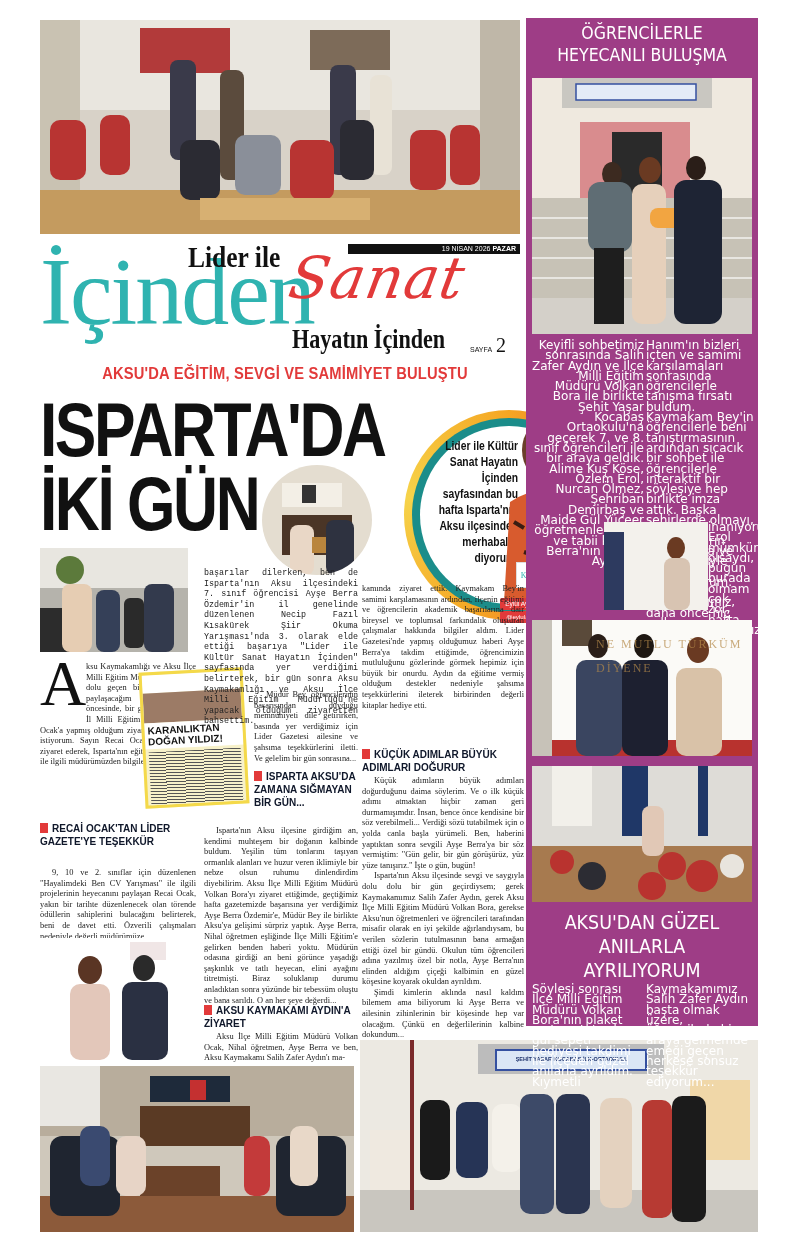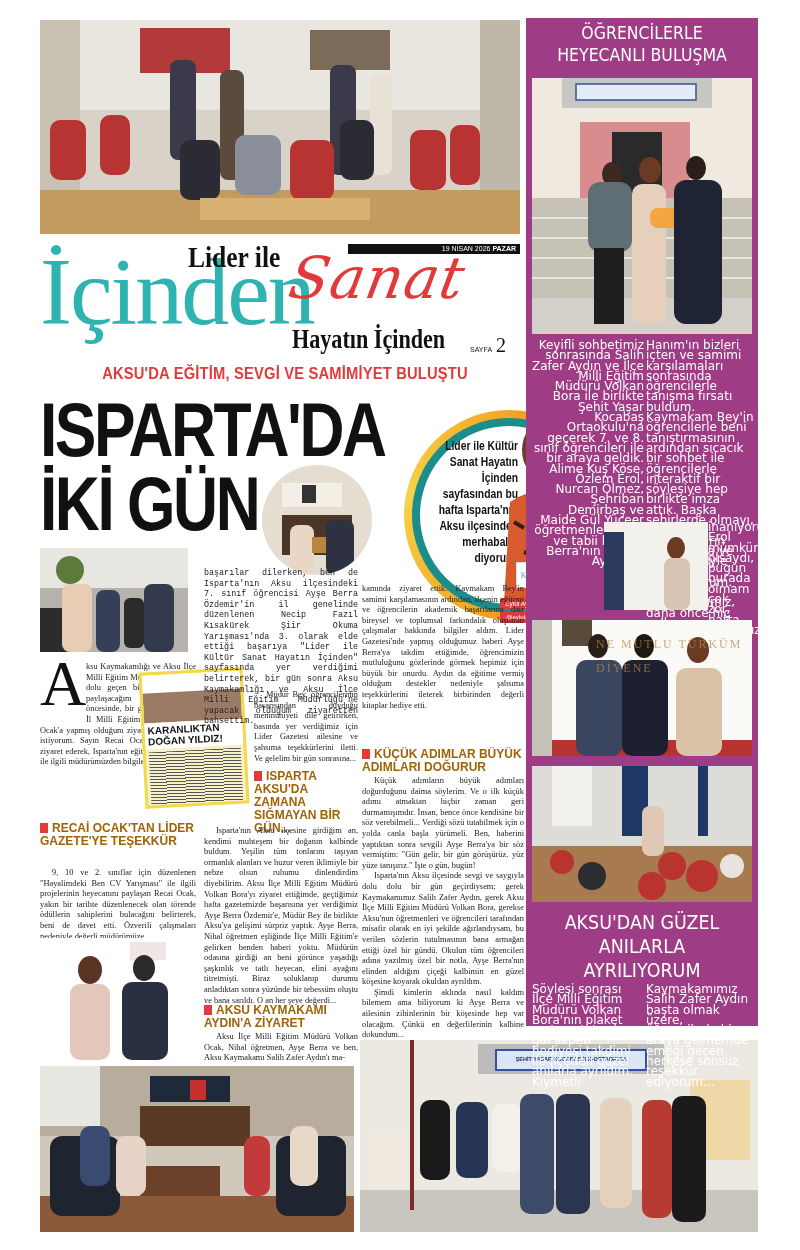--- a/index.html
+++ b/index.html
@@ -4,21 +4,21 @@
 <style>
   * { box-sizing: border-box; margin: 0; padding: 0; }
   html, body { width: 800px; height: 1250px; background: #ffffff; overflow: hidden; }
   body { position: relative; font-family: "Liberation Serif", serif; color: #1a1a1a; }
   .abs { position: absolute; }
   .photo { position: absolute; overflow: hidden; }
   .photo .ph { width: 100%; height: 100%; }
   .serif-text { font-family: "Liberation Serif", serif; font-size: 8.4px; line-height: 10.6px; color: #222; text-align: justify; }
   .sans-head { font-family: "Liberation Sans", sans-serif; font-weight: 700; text-transform: uppercase; line-height: 1.02; }
   .red-sq { display: inline-block; width: 8px; height: 10px; background: #e23a3a; margin-right: 4px; vertical-align: -1px; }
-  .sub-h { font-family: "Liberation Sans", sans-serif; font-weight: 700; font-size: 12px; line-height: 13px; color: #a16207; text-transform: uppercase; }
+  .sub-h { font-family: "Liberation Sans", sans-serif; font-weight: 700; font-size: 10px; line-height: 13px; color: #0f172a; text-transform: uppercase; }
   .purple-panel { background: #9e3d86; }
   .panel-text { font-family: "DejaVu Sans", sans-serif; font-size: 12px; line-height: 10.3px; color: #ffffff; }
   p.ind { text-indent: 12px; }
 </style>
 </head>
 <body>
 
 <div class="photo" style="left:40px;top:20px;width:480px;height:214px;">
   <svg class="ph" viewBox="0 0 480 214" preserveAspectRatio="none">
     <rect width="480" height="214" fill="#d8d2c8"></rect>

